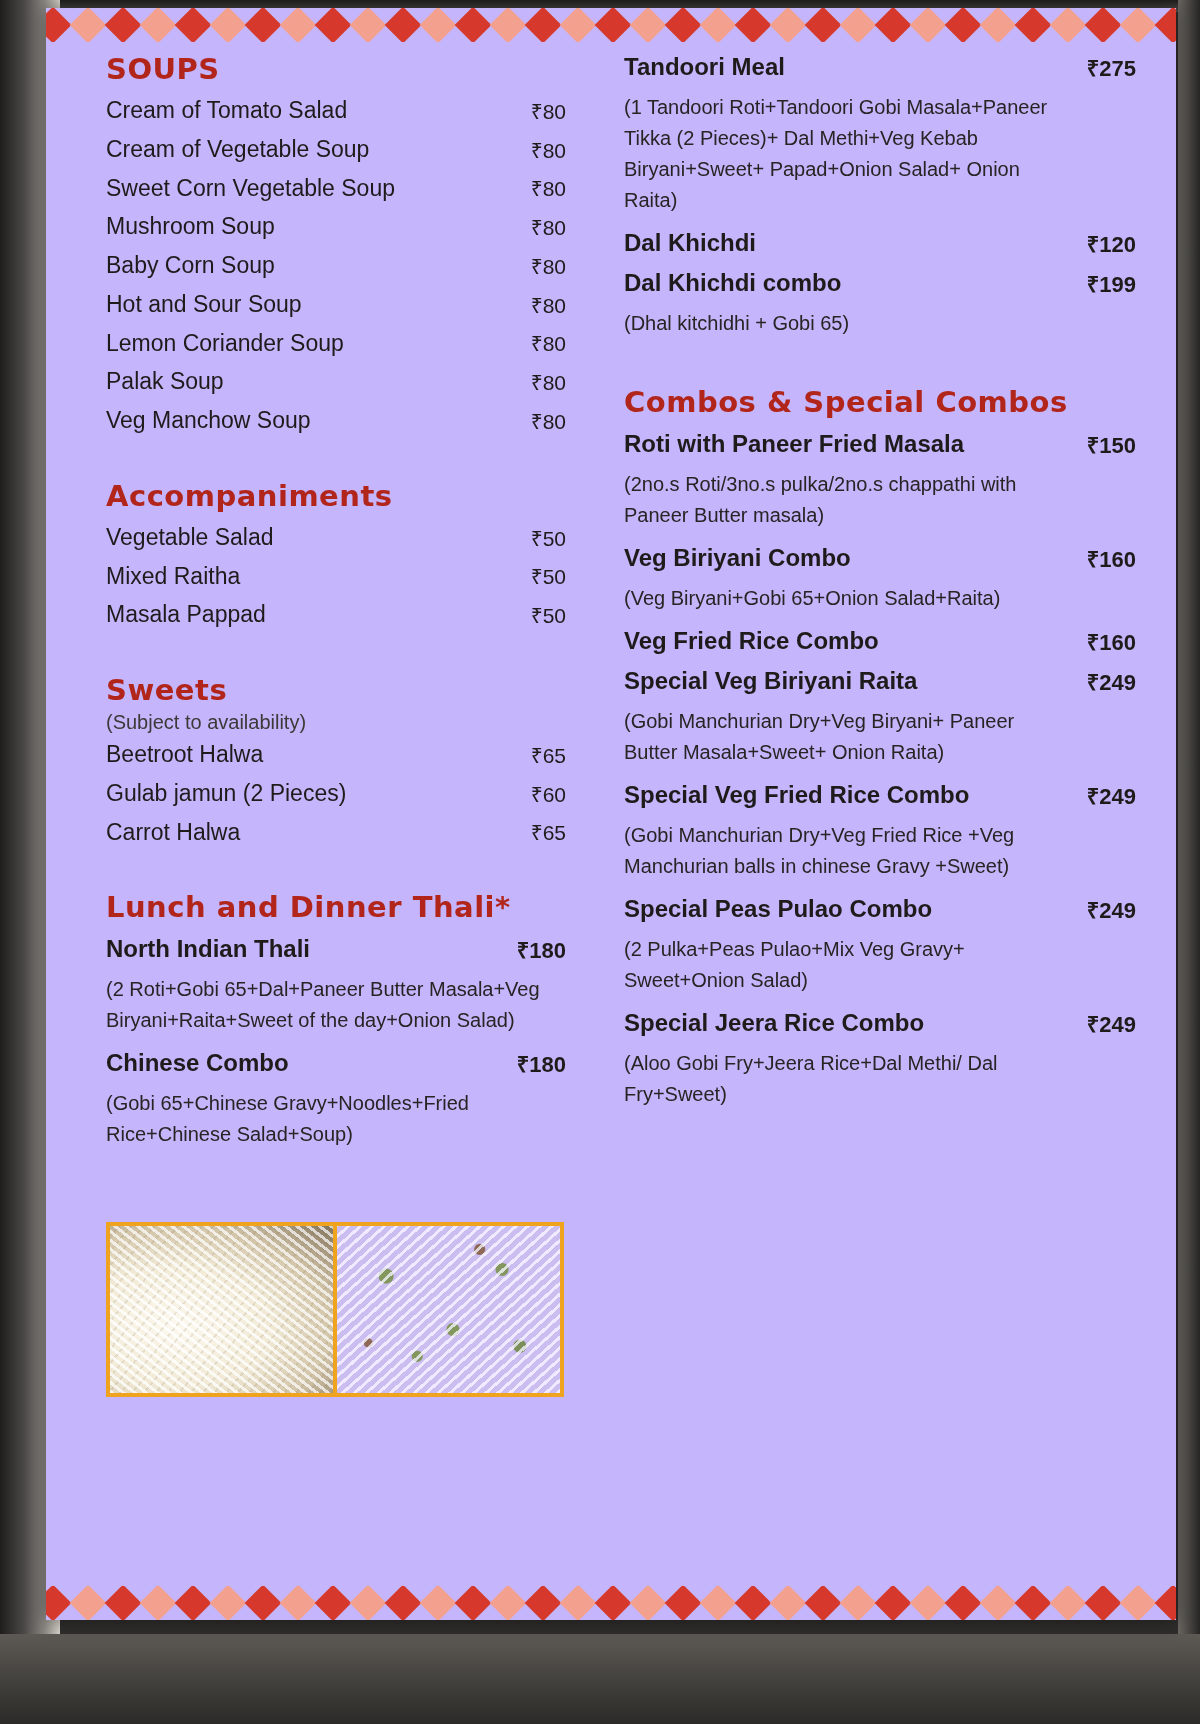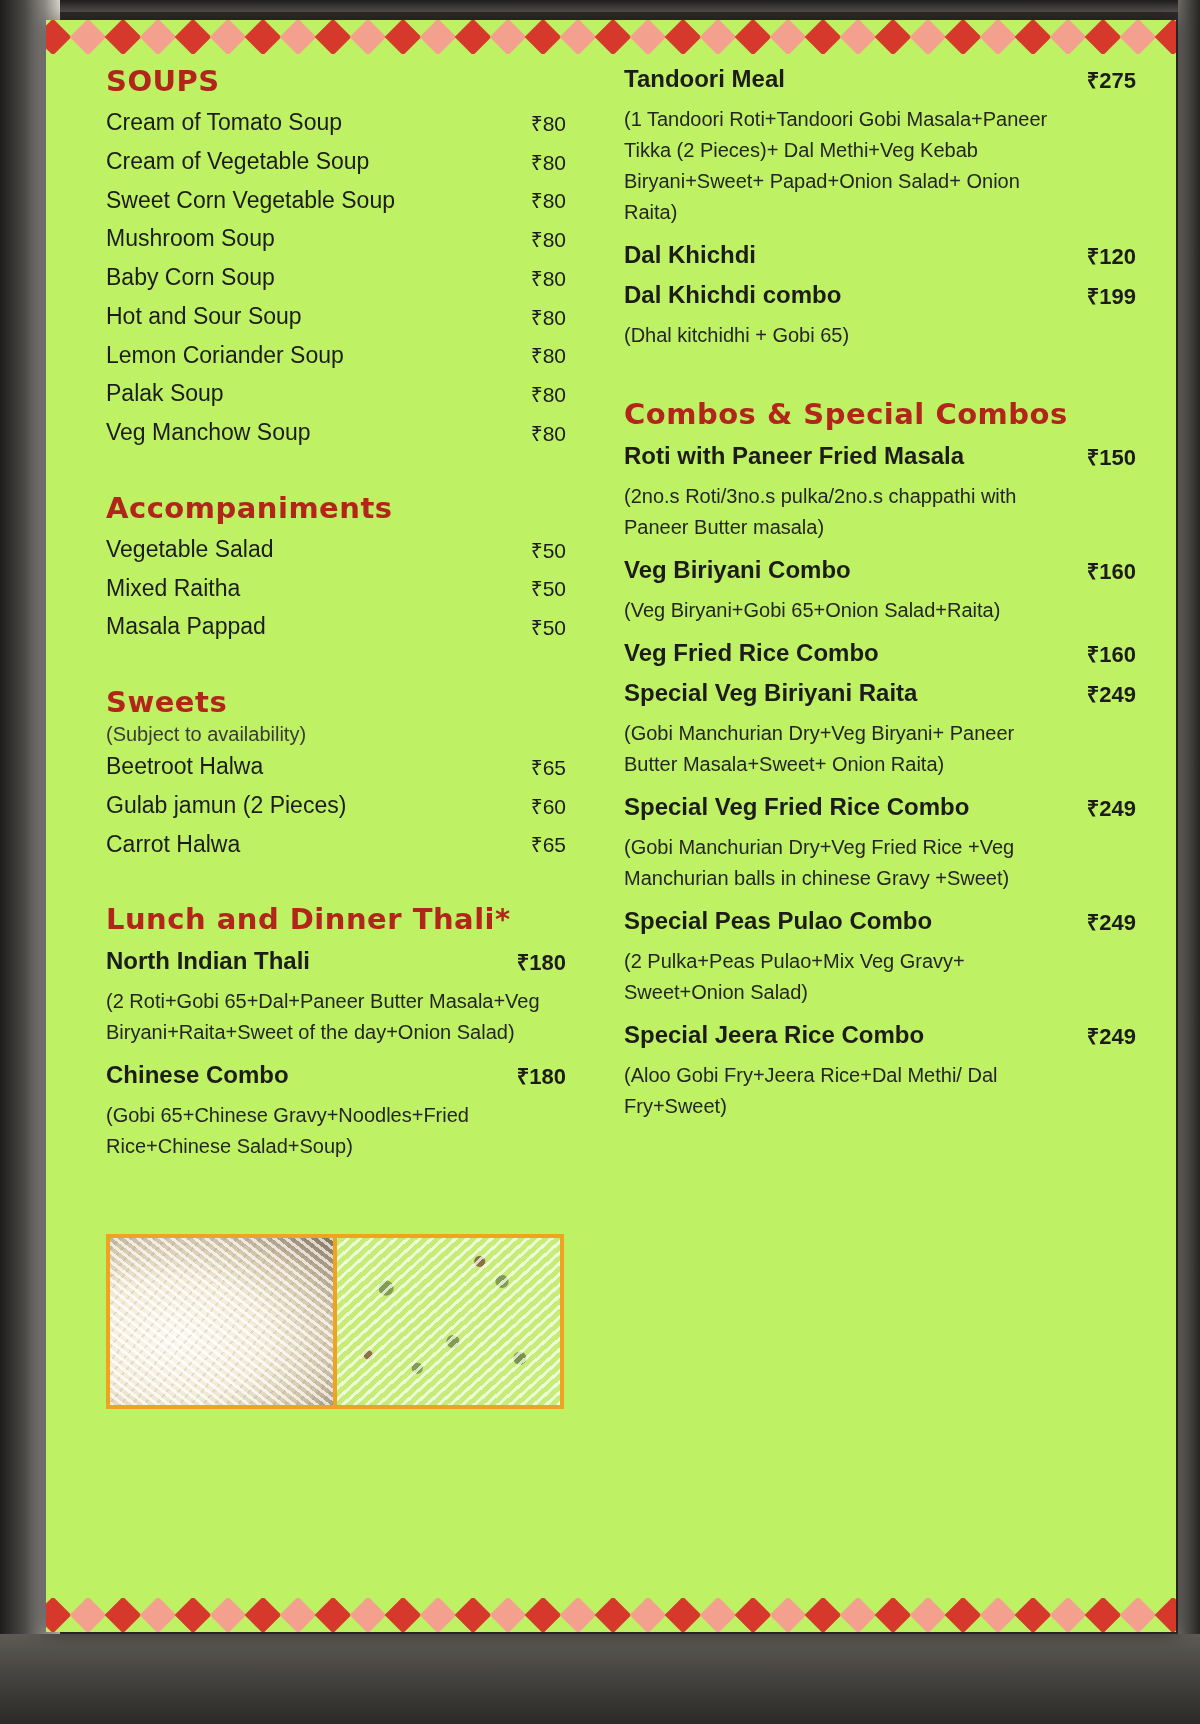--- a/index.html
+++ b/index.html
@@ -37,24 +37,24 @@
   .edge-right {
     position: absolute;
     right: 0; top: 0;
     width: 22px; height: 1724px;
     background: linear-gradient(270deg, #262523 0%, #6c6964 100%);
   }
 
   .card {
     position: absolute;
     left: 46px;
-    top: 20px;
+    top: 8px;
     width: 1130px;
     height: 1612px;
-    background: #bef264;
+    background: #c4b5fd;
     box-shadow: 0 0 18px rgba(0,0,0,0.45);
   }
 
   
   .diamond-band {
     position: absolute;
     left: 0;
     width: 100%;
     height: 34px;
     overflow: hidden;
@@ -274,21 +274,21 @@
           <div class="dmd a"></div>
           <div class="dmd b"></div>
           <div class="dmd a"></div>
         </div>
     </div>
 
     <div class="content">
       <div class="col col-left" id="col-left">
           <h2 class="section">SOUPS</h2>
           <div class="row">
-            <div class="name">Cream of Tomato Soup</div>
+            <div class="name">Cream of Tomato Salad</div>
             <div class="price">₹80</div>
           </div>
           <div class="row">
             <div class="name">Cream of Vegetable Soup</div>
             <div class="price">₹80</div>
           </div>
           <div class="row">
             <div class="name">Sweet Corn Vegetable Soup</div>
             <div class="price">₹80</div>
           </div>

